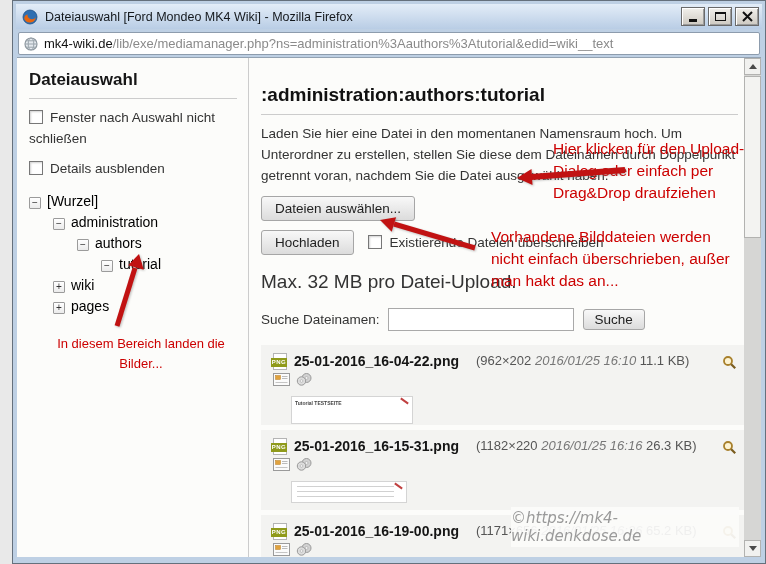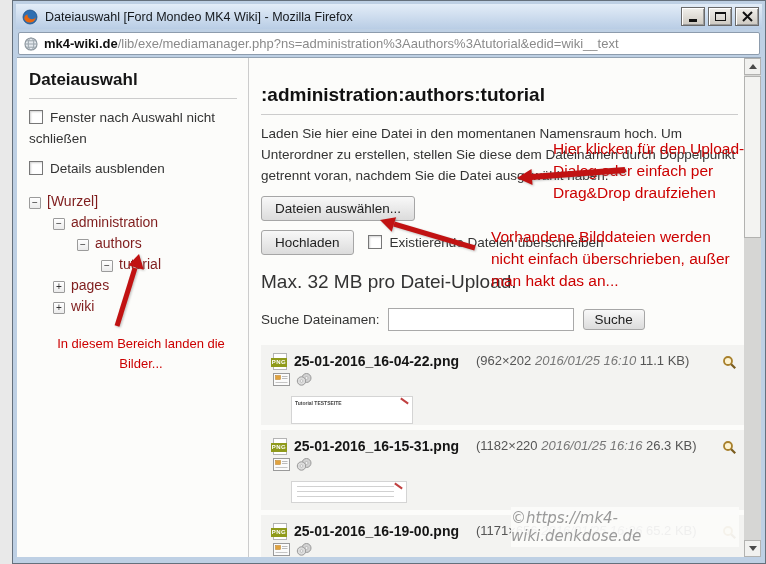--- a/index.html
+++ b/index.html
@@ -7,35 +7,35 @@
   .window{position:absolute;inset:0;border:1px solid #65707c;background:#bed0e4;box-sizing:border-box;margin-left:12px;}
   
   .titlebar{position:absolute;left:3px;right:3px;top:3px;height:25px;background:linear-gradient(#e3edf8,#b9cde5);display:flex;align-items:center;padding-left:6px;box-sizing:border-box;}
   .fx-icon{width:16px;height:16px;flex:0 0 auto;}
   .title-text{font-size:12.5px;color:#14181c;margin-left:7px;flex:1;white-space:nowrap;overflow:hidden;}
   .win-controls{display:flex;gap:3px;margin-right:3px;}
   .win-btn{width:24px;height:19px;background:linear-gradient(#f2f0ec,#cdc9c1);border:1px solid #6a6a6a;box-shadow:inset 1px 1px 0 #ffffff, inset -1px -1px 0 #9b9b9b;display:flex;align-items:center;justify-content:center;cursor:pointer;padding:0;}
   
   .urlrow{position:absolute;left:3px;right:3px;top:28px;height:28px;background:#bed0e4;}
   .urlbar{position:absolute;left:2px;right:2px;top:3px;height:21px;background:#fff;border:1px solid #8d9cad;border-radius:2px;display:flex;align-items:center;padding-left:5px;font-size:13px;cursor:text;}
-  .url-domain{color:#111;margin-left:6px;font-weight:bold;}
+  .url-domain{color:#111;margin-left:6px;}
   .url-path{color:#8a8a8a;}
   
   .page{position:absolute;left:4px;right:4px;top:57px;bottom:6px;background:#fcfcfa;overflow:hidden;box-shadow:0 -1px 0 #93a2b2;}
   .vdiv{position:absolute;left:231px;top:0;width:1px;bottom:0;background:#ccc;}
   
   .sidebar{position:absolute;left:0;top:0;width:230px;bottom:0;padding:10px 0 0 12px;box-sizing:border-box;}
   .sb-title{font-size:17px;font-weight:bold;color:#161616;margin:2px 0 8px;}
   .rule{border:none;border-top:1px solid #ccc;margin:0 10px 0 0;}
   .opt{font-size:13.5px;color:#333;width:208px;margin-top:9px;line-height:1.55;}
   .cb{display:inline-block;width:12px;height:12px;border:1px solid #777;background:#fff;vertical-align:-2px;margin-right:7px;box-shadow:inset 1px 1px 2px rgba(0,0,0,.18);cursor:pointer;}
   .tree{margin-top:11px;font-size:14px;}
   .tree-item{line-height:21px;white-space:nowrap;}
   .expander{display:inline-block;width:12px;height:12px;box-sizing:border-box;border:1px solid #9b9b9b;background:linear-gradient(#fff,#ebebeb);color:#333;font-size:10px;line-height:10px;text-align:center;margin-right:6px;vertical-align:0px;border-radius:1px;cursor:pointer;}
-  .tree-link{color:#7f1d1d;cursor:pointer;text-decoration:none;}
+  .tree-link{color:#000000;cursor:pointer;text-decoration:none;}
   .sb-anno{position:absolute;left:30px;top:276px;width:188px;text-align:center;color:#cc0000;font-size:13px;line-height:1.5;}
   
   .content{position:absolute;left:232px;top:0;right:17px;bottom:0;padding:24px 0 0 12px;box-sizing:border-box;overflow:hidden;}
   .ns-title{font-size:19px;font-weight:bold;color:#111;margin:2px 0 8px;}
   .content .rule{margin-right:6px;margin-bottom:9px;}
   .intro{width:486px;font-size:13.5px;color:#333;line-height:1.55;margin:0 0 9px;}
   .btn{display:inline-block;background:linear-gradient(#f8f8f8,#dcdcdc);border:1px solid #a6a6a6;border-radius:3px;font-size:13.5px;color:#222;padding:4px 13px;cursor:pointer;font-family:"Liberation Sans",sans-serif;}
   .row-upload{margin:2px 0 9px;}
   .row-hochladen{margin:0 0 4px;display:flex;align-items:center;}
   .overwrite-wrap{margin-left:14px;font-size:13.5px;color:#333;display:flex;align-items:center;}
@@ -135,22 +135,22 @@
         <span class="cb"></span><span>Fenster nach Auswahl nicht schließen</span>
       </div>
       <div class="opt">
         <span class="cb"></span><span>Details ausblenden</span>
       </div>
       <div class="tree">
           <div class="tree-item" style="padding-left: 0px;"><span class="expander">−</span><span class="tree-link">[Wurzel]</span></div>
           <div class="tree-item" style="padding-left: 24px;"><span class="expander">−</span><span class="tree-link">administration</span></div>
           <div class="tree-item" style="padding-left: 48px;"><span class="expander">−</span><span class="tree-link">authors</span></div>
           <div class="tree-item" style="padding-left: 72px;"><span class="expander">−</span><span class="tree-link">tutorial</span></div>
+          <div class="tree-item" style="padding-left: 24px;"><span class="expander">+</span><span class="tree-link">wiki</span></div>
           <div class="tree-item" style="padding-left: 24px;"><span class="expander">+</span><span class="tree-link">pages</span></div>
-          <div class="tree-item" style="padding-left: 24px;"><span class="expander">+</span><span class="tree-link">wiki</span></div>
         </div>
       <div class="sb-anno">In diesem Bereich landen die Bilder...</div>
     </aside>
     <div class="vdiv"></div>
 
     <main class="content">
       <div class="ns-title">:administration:authors:tutorial</div>
       <hr class="rule">
       <p class="intro">Laden Sie hier eine Datei in den momentanen Namensraum hoch. Um Unterordner zu erstellen, stellen Sie diese dem Dateinamen durch Doppelpunkt getrennt voran, nachdem Sie die Datei ausgewählt haben.</p>
 

